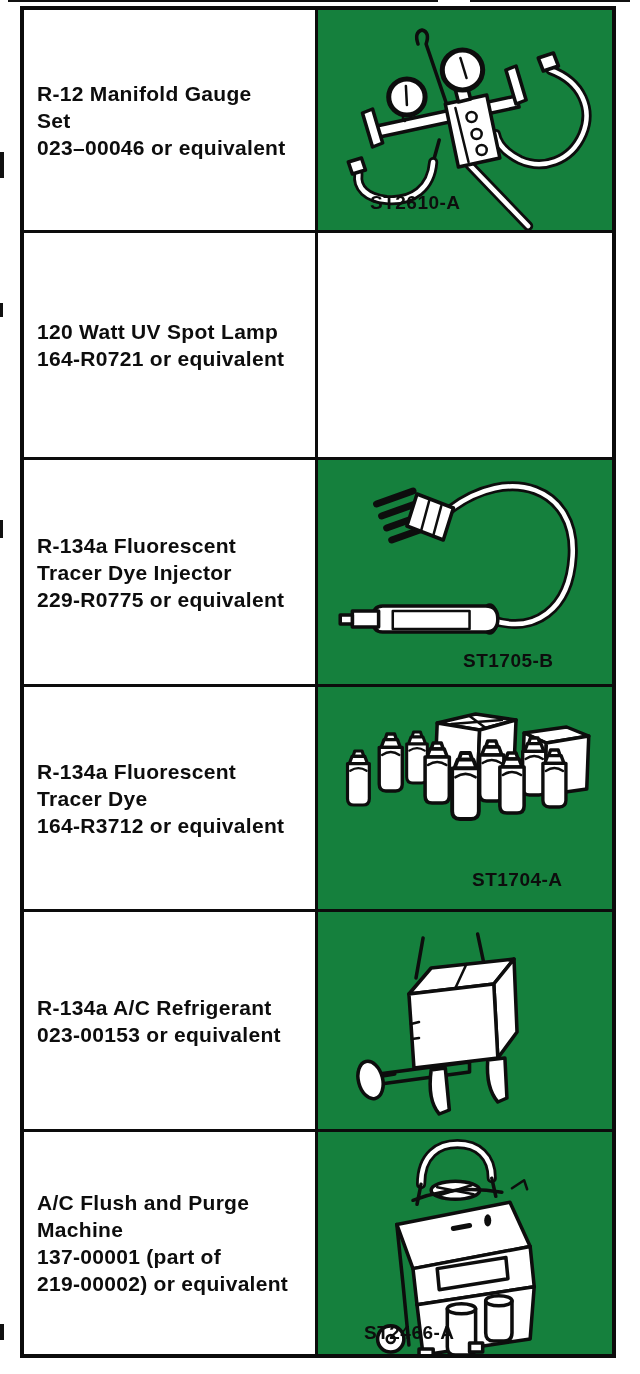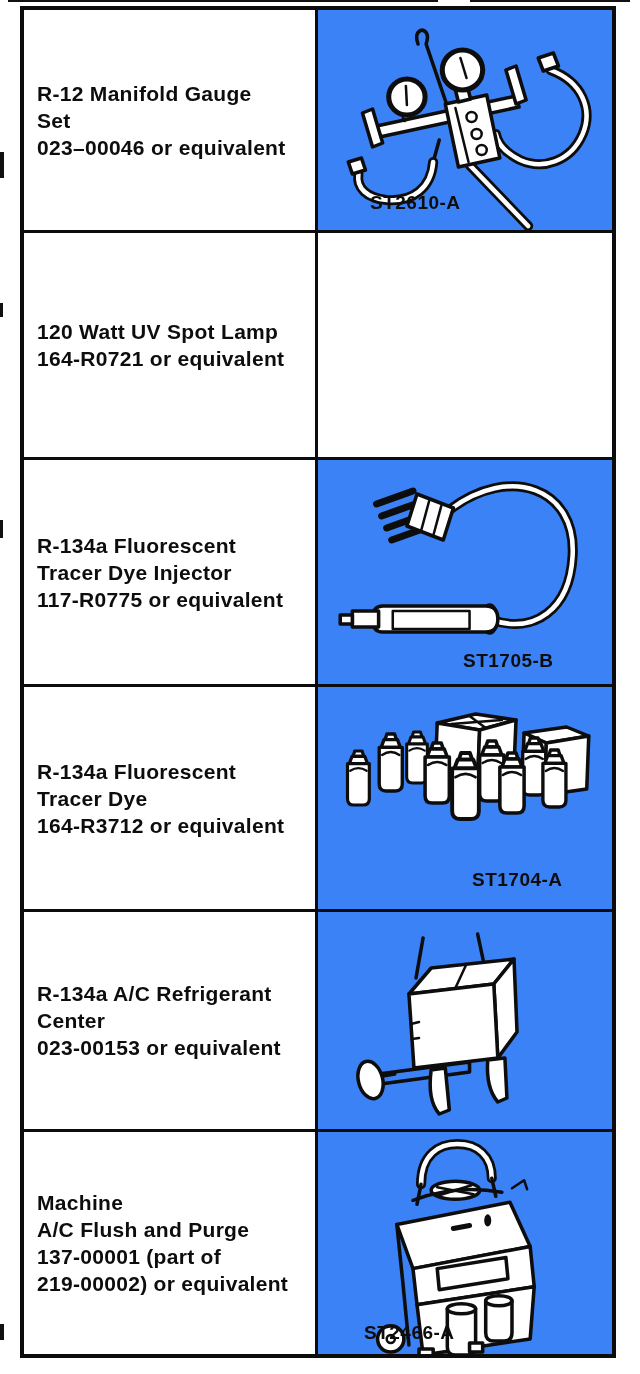--- a/index.html
+++ b/index.html
@@ -18,21 +18,21 @@
   .r1{height:223px}.r2{height:227px}.r3{height:227px}.r4{height:225px}.r5{height:220px}
   .cell-desc{
     width:294px;box-sizing:border-box;border-right:3px solid #0c0c0c;
     display:flex;flex-direction:column;justify-content:center;
     padding:0 8px 0 13px;
   }
   .desc-line{
     font-size:21px;line-height:27px;font-weight:bold;letter-spacing:.3px;
     color:#0d0d0d;white-space:nowrap;
   }
-  .cell-fig{flex:1;position:relative;background:#3b82f6;}
+  .cell-fig{flex:1;position:relative;background:#15803d;}
   .fig{position:absolute;left:0;top:0;width:100%;height:100%;}
   .fig-label{
     position:absolute;font-weight:bold;font-size:19px;letter-spacing:.5px;
     color:#0d0d0d;white-space:nowrap;
   }
   
   .s{fill:none;stroke:#0d0d0d;stroke-width:3.5;stroke-linecap:round;stroke-linejoin:round;}
   .s2{fill:none;stroke:#0d0d0d;stroke-width:2.5;stroke-linecap:round;stroke-linejoin:round;}
   .sw{fill:#ffffff;stroke:#0d0d0d;stroke-width:3.5;stroke-linejoin:round;stroke-linecap:round;}
   .sw5{fill:#ffffff;stroke:#0d0d0d;stroke-width:5;stroke-linejoin:round;}
@@ -101,21 +101,21 @@
     <div class="cell-desc">
       <div class="desc-line">120 Watt UV Spot Lamp</div>
       <div class="desc-line">164-R0721 or equivalent</div>
     </div>
   </div>
 
   <div class="tool-row r3">
     <div class="cell-desc">
       <div class="desc-line">R-134a Fluorescent</div>
       <div class="desc-line">Tracer Dye Injector</div>
-      <div class="desc-line">117-R0775 or equivalent</div>
+      <div class="desc-line">229-R0775 or equivalent</div>
     </div>
     <div class="cell-fig">
       <svg class="fig" viewBox="0 0 291 224" preserveAspectRatio="none">
 
         <path class="o" d="M 130 50 C 190 4 256 28 252 96 C 249 150 214 174 172 160"></path>
         <path class="i" d="M 130 50 C 190 4 256 28 252 96 C 249 150 214 174 172 160"></path>
 
         <path class="s" style="stroke-width:7" d="M 58 44 L 94 31 M 63 56 L 99 43 M 68 68 L 104 55 M 73 80 L 109 67"></path>
         <path class="sw" d="M 98 34 L 134 48 L 124 80 L 88 66 Z"></path>
         <path class="s2" d="M 110 41 L 102 71 M 122 46 L 114 76"></path>
@@ -165,21 +165,20 @@
         <use href="#bottle" transform="translate(192,126) scale(1)"></use>
         <use href="#bottle" transform="translate(146,132) scale(1.1)"></use>
       </svg>
       <span class="fig-label" style="left:154px;top:182px">ST1704-A</span>
     </div>
   </div>
 
   <div class="tool-row r5">
     <div class="cell-desc">
       <div class="desc-line">R-134a A/C Refrigerant</div>
-      <div class="desc-line">Center</div>
       <div class="desc-line">023-00153 or equivalent</div>
     </div>
     <div class="cell-fig">
       <svg class="fig" viewBox="0 0 291 217" preserveAspectRatio="none">
 
         <path class="s" d="M 104 26 L 97 66 M 158 22 L 166 60"></path>
 
         <path class="s" d="M 60 162 L 150 150 M 62 172 L 150 160 M 150 150 L 150 160"></path>
         <ellipse class="sw" cx="52" cy="168" rx="12" ry="19" transform="rotate(-14 52 168)"></ellipse>
         <path class="s" d="M 64 164 L 76 162"></path>
@@ -191,22 +190,22 @@
         <path class="sw" d="M 174 72 L 194 47 L 197 120 L 178 146 Z"></path>
         <path class="sw" d="M 90 82 L 174 72 L 178 146 L 95 156 Z"></path>
         <path class="s2" d="M 92 112 l 8 -2 M 93 127 l 7 -1"></path>
       </svg>
       <span class="fig-label" style="left:60px;top:188px"></span>
     </div>
   </div>
 
   <div class="tool-row">
     <div class="cell-desc">
+      <div class="desc-line">A/C Flush and Purge</div>
       <div class="desc-line">Machine</div>
-      <div class="desc-line">A/C Flush and Purge</div>
       <div class="desc-line">137-00001 (part of</div>
       <div class="desc-line">219-00002) or equivalent</div>
     </div>
     <div class="cell-fig">
       <svg class="fig" viewBox="0 0 291 221" preserveAspectRatio="none">
 
         <path class="o" d="M 102 52 C 102 22 120 12 138 12 C 158 12 172 24 172 46"></path>
         <path class="i" d="M 102 52 C 102 22 120 12 138 12 C 158 12 172 24 172 46"></path>
         <path class="s" d="M 102 52 L 98 72 M 172 46 L 176 64"></path>
 

